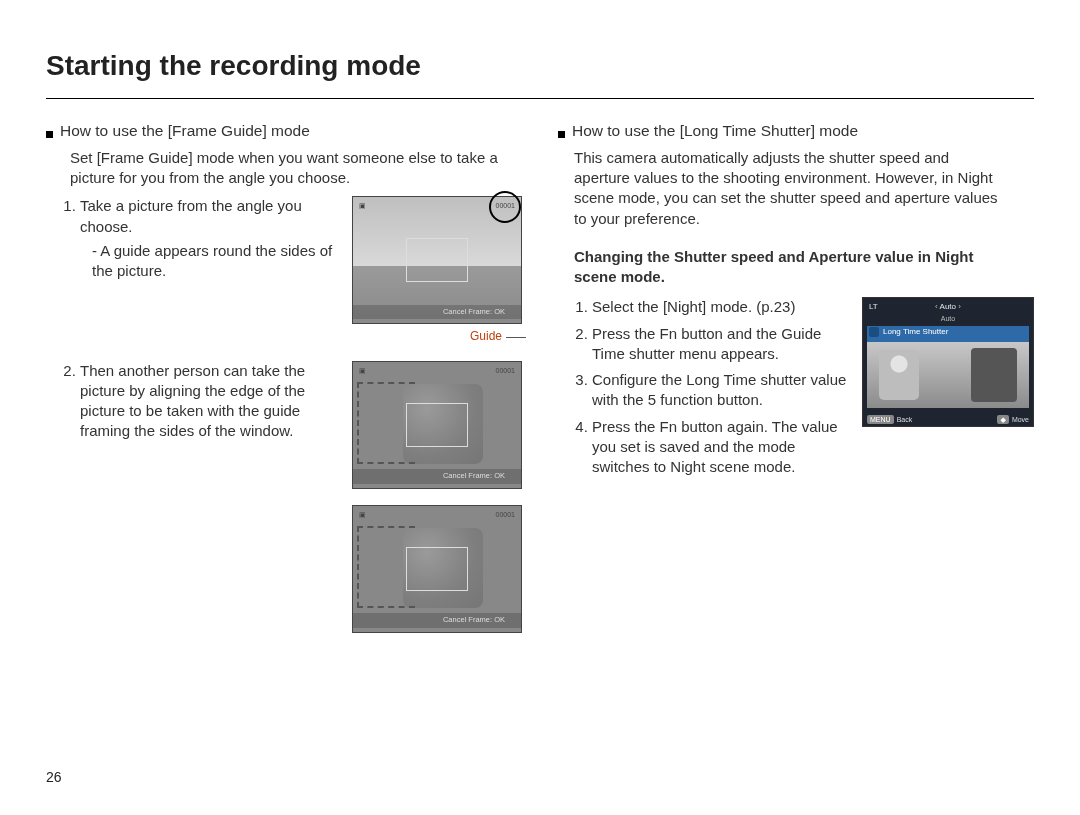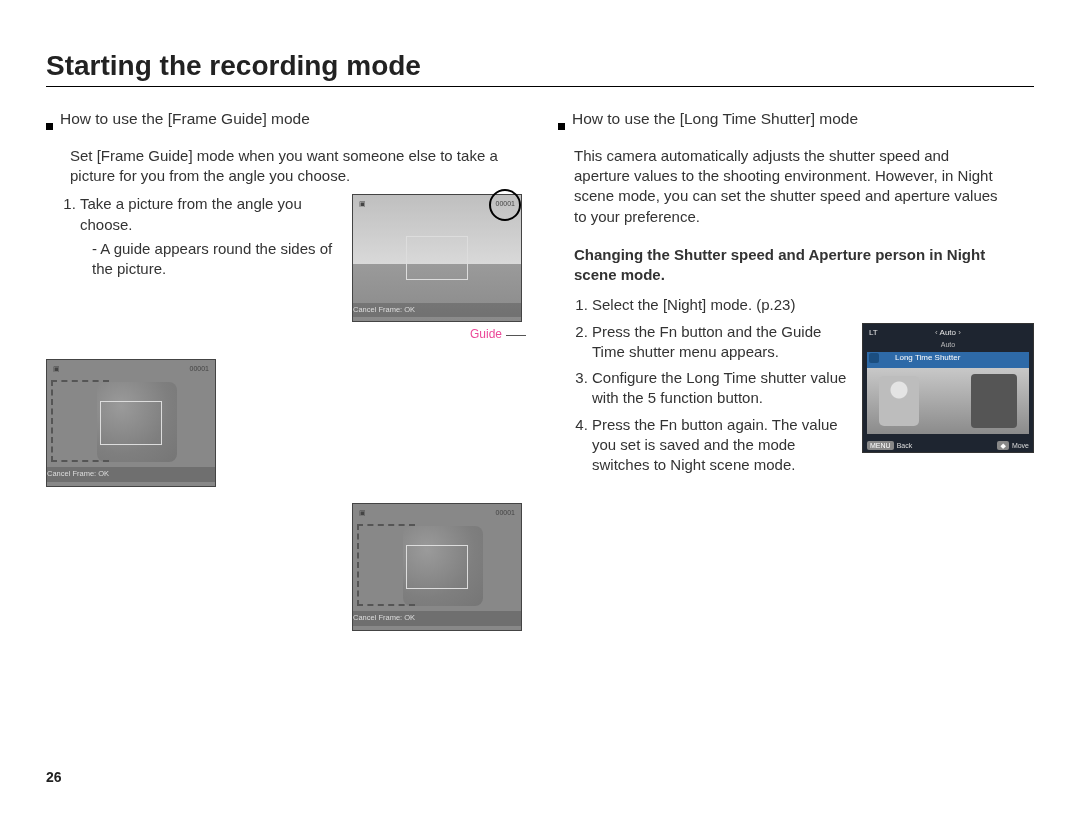--- a/index.html
+++ b/index.html
@@ -1,59 +1,59 @@
 <!DOCTYPE html>
 <html><head>
 <meta charset="utf-8">
 <style>
 html,body{margin:0;padding:0;background:#fff;font-family:Arial,Helvetica,sans-serif;color:#222}
 body{width:1080px;height:815px;position:relative;box-sizing:border-box;padding:50px 46px 0 46px}
-h1{font-size:28px;font-weight:bold;margin:0;border-bottom:1.5px solid #000;padding-bottom:4px}
+h1{font-size:28px;font-weight:bold;margin:0;border-bottom:1.5px solid #000;padding-bottom:16px}
 .cols{display:flex;margin-top:22px;font-size:15px;line-height:1.35;color:#333}
 .col{flex:1 1 0}
 .col.left{margin-right:36px;max-width:480px}
 .col.right{max-width:480px}
-.subhead{display:flex;align-items:flex-end;margin-bottom:16px}
+.subhead{display:flex;align-items:center;margin-bottom:6px}
 .bullet{width:7px;height:7px;background:#000;margin-right:7px;margin-top:6px;flex:0 0 auto}
 .subhead span{font-size:15.5px}
 .para{margin:0 0 8px 24px;max-width:430px}
 ol{margin:0 0 0 16px;padding-left:18px}
 li{margin-bottom:6px}
 .indent{margin-left:12px}
 .row{display:flex;align-items:flex-start;margin-bottom:16px}
 .row .txt{flex:1 1 0;margin-right:14px}
 .screen{flex:0 0 170px}
 .screenstack{display:flex;flex-direction:column;align-items:flex-end;margin-left:220px}
 .screenstack .thumb{margin-bottom:32px}
 .thumb{width:170px;height:128px;border:1.5px solid #444;background:linear-gradient(#bfbfbf 0%,#d9d9d9 55%,#9a9a9a 55%,#8a8a8a 100%);position:relative;box-sizing:border-box}
 .thumb .frame-inner{position:absolute;left:50%;top:50%;transform:translate(-50%,-50%);width:60px;height:42px;border:1.5px solid #ddd}
 .thumb .osd-top{position:absolute;top:4px;left:6px;right:6px;display:flex;justify-content:space-between;font-size:7px;color:#444}
-.thumb .osd-bottom{position:absolute;bottom:4px;left:0;right:0;text-align:left;font-size:7.5px;color:#ddd;background:rgba(0,0,0,.18);padding:2px 0}
+.thumb .osd-bottom{position:absolute;bottom:4px;left:0;right:0;text-align:right;font-size:7.5px;color:#ddd;background:rgba(0,0,0,.18);padding:2px 16px}
 .thumb .side-dots{position:absolute;left:4px;top:20px;bottom:24px;width:56px;border:2px dashed #555;border-right:none}
 .thumb.people{background:#888}
 .thumb.people .ppl{position:absolute;left:50px;bottom:24px;width:80px;height:80px;background:radial-gradient(circle at 30% 30%,#aaa 0,#777 60%,#666 100%);border-radius:8px;opacity:.55}
 .circle{position:absolute;width:28px;height:28px;border:2px solid #000;border-radius:50%}
 .circle.icon{left:136px;top:-6px}
-.guide-label{font-size:12px;text-align:right;margin-top:4px;margin-right:-4px;color:#ec4899}
+.guide-label{font-size:12px;text-align:right;margin-top:4px;margin-right:-4px;color:#c2410c}
 .guide-line{width:20px;height:1px;background:#555;display:inline-block;vertical-align:middle;margin-left:4px}
 .ltscreen{width:170px;height:128px;background:#1e2530;border:1px solid #333;position:relative;color:#e6e6e6;font-size:8px}
 .ltscreen .hdr{position:absolute;top:4px;left:6px;font-weight:normal}
 .ltscreen .tabs{position:absolute;top:4px;left:0;right:0;text-align:center;font-size:8px}
 .ltscreen .tabs::before{content:"‹ ";color:#bbb}
 .ltscreen .tabs::after{content:" ›";color:#bbb}
 .ltscreen .sub{position:absolute;top:16px;left:0;right:0;text-align:center;font-size:7px;color:#bbb}
-.ltscreen .bar{position:absolute;top:28px;left:4px;right:4px;height:24px;background:#2e6aa8;font-size:8px;line-height:12px;padding-left:28px;color:#fff}
+.ltscreen .bar{position:absolute;top:28px;left:4px;right:4px;height:24px;background:#2e6aa8;font-size:8px;line-height:12px;padding-left:16px;color:#fff}
 .ltscreen .bar::before{content:"";position:absolute;left:2px;top:1px;width:10px;height:10px;background:#1b4e80;border-radius:2px}
 .ltscreen .photo{position:absolute;left:4px;right:4px;top:44px;bottom:18px;background:linear-gradient(#c8c8c8,#8b8b8b)}
 .ltscreen .photo .shapes{position:absolute;left:12px;top:8px;width:40px;height:50px;background:radial-gradient(circle at 50% 28%,#e4e4e4 0,#e4e4e4 8px,transparent 9px),#bdbdbd;border-radius:5px}
 .ltscreen .photo .shapes2{position:absolute;right:12px;top:6px;width:46px;height:54px;background:#555;border-radius:4px}
 .ltscreen .foot{position:absolute;left:4px;right:4px;bottom:2px;display:flex;justify-content:space-between;font-size:7px;color:#ddd}
 .ltscreen .foot span b{display:inline-block;background:#888;border-radius:2px;padding:0px 3px;margin-right:3px;font-weight:normal;color:#fff}
 .bold{font-weight:bold}
-.pnum{position:absolute;left:46px;bottom:30px;font-weight:bold;font-size:14px}
+.pnum{position:absolute;left:46px;bottom:30px;font-weight:normal;font-size:14px}
 </style>
 </head>
 <body>
 
 <h1>Starting the recording mode</h1>
 
 <div class="cols">
 
   <div class="col left">
     <div class="subhead">
@@ -81,20 +81,25 @@
           <div class="frame-inner"></div>
           <div class="osd-bottom">Cancel Frame: OK</div>
         </div>
         <div class="guide-label">
           <span>Guide</span><span class="guide-line"></span>
         </div>
       </div>
     </div>
 
     <div class="row">
+      <div class="txt">
+        <ol start="2">
+          <li>Then another person can take the picture by aligning the edge of the picture to be taken with the guide framing the sides of the window.</li>
+        </ol>
+      </div>
       <div class="screen">
         <div class="thumb people">
           <div class="ppl"></div>
           <div class="side-dots"></div>
           <div class="osd-top">
               <span>▣</span>
               <span>00001</span>
             </div>
           <div class="frame-inner"></div>
           <div class="osd-bottom">Cancel Frame: OK</div>
@@ -116,23 +121,23 @@
     </div>
   </div>
 
   <div class="col right">
     <div class="subhead">
       <div class="bullet"></div>
       <span>How to use the [Long Time Shutter] mode</span>
     </div>
     <p class="para" style="margin-left:16px">This camera automatically adjusts the shutter speed and aperture values to the shooting environment. However, in Night scene mode, you can set the shutter speed and aperture values to your preference.</p>
 
-    <p class="para bold" style="margin-left:16px;margin-top:18px;margin-bottom:10px">Changing the Shutter speed and Aperture person in Night scene mode.</p>
+    <p class="para bold" style="margin-left:16px;margin-top:18px;margin-bottom:10px">Changing the Shutter speed and Aperture value in Night scene mode.</p>
 
-    <div class="row" style="align-items:center">
+    <div class="row" style="align-items:flex-start">
       <div class="txt">
         <ol start="1" style="margin-left:16px">
           <li>Select the [Night] mode. (p.23)</li>
           <li>Press the Fn button and the Guide Time shutter menu appears.</li>
           <li>Configure the Long Time shutter value with the 5 function button.</li>
           <li>Press the Fn button again. The value you set is saved and the mode switches to Night scene mode.</li>
         </ol>
       </div>
       <div class="screen">
         <div class="ltscreen">

